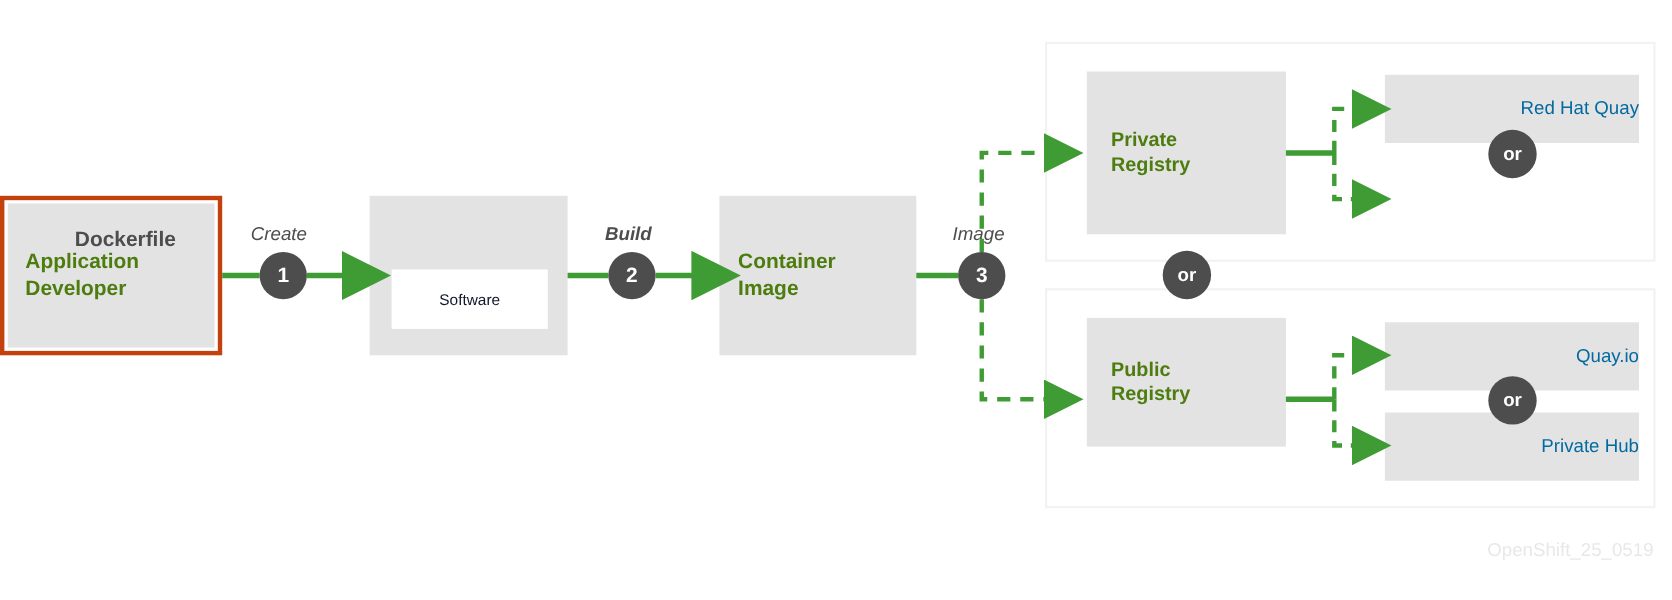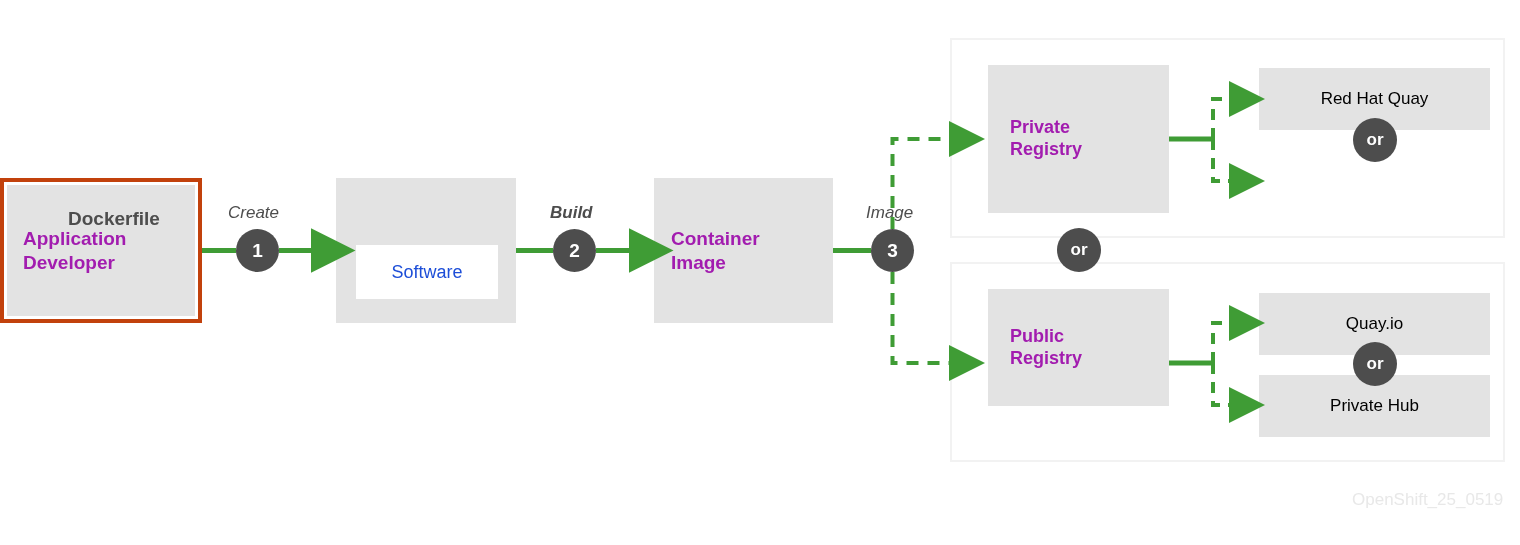--- a/index.html
+++ b/index.html
@@ -23,21 +23,21 @@
   .abs { position: absolute; box-sizing: border-box; }
 
   
   .node {
     background: #e3e3e3;
     display: flex;
     align-items: center;
     box-sizing: border-box;
   }
   .node-label {
-    color: #a21caf;
+    color: #4d7c0f;
     font-weight: bold;
     line-height: 1.22;
     white-space: pre-line;
   }
 
   
   #app-dev-box {
     left: 0px; top: 178px; width: 202px; height: 145px;
     border: 4px solid #c2410c;
     background: #ffffff;
@@ -59,42 +59,42 @@
   #dockerfile-title {
     position: absolute; left: 24px; top: 208px;
     color: #4d4d4d; font-size: 19px; font-weight: bold; margin-left: 44px;
   }
   #software-box {
     position: absolute; left: 356px; top: 245px;
     width: 142px; height: 54px;
     background: #ffffff;
     display: flex; align-items: center; justify-content: center;
   }
-  #software-label { color: #1d4ed8; font-size: 18px; }
+  #software-label { color: #0f172a; font-size: 14px; }
 
   
   #container-image-box {
     left: 654px; top: 178px; width: 179px; height: 145px;
   }
   #container-image-label { font-size: 19px; padding-left: 17px; }
 
   
   #private-registry-box {
     left: 988px; top: 65px; width: 181px; height: 148px;
   }
   #public-registry-box {
     left: 988px; top: 289px; width: 181px; height: 117px;
   }
   .registry-label { font-size: 18px; padding-left: 22px; }
 
   
   .option-chip {
     background: #e3e3e3;
-    display: flex; align-items: center; justify-content: center;
-    color: #000000;
+    display: flex; align-items: center; justify-content: flex-end;
+    color: #0369a1;
     font-size: 17px;
     box-sizing: border-box;
   }
   #opt-red-hat-quay   { left: 1259px; top: 68px;  width: 231px; height: 62px; }
   #opt-openshift-reg  { left: 1259px; top: 150px; width: 231px; height: 62px; }
   #opt-quay-io        { left: 1259px; top: 293px; width: 231px; height: 62px; }
   #opt-docker-hub     { left: 1259px; top: 375px; width: 231px; height: 62px; }
 
   
   .group-frame {

